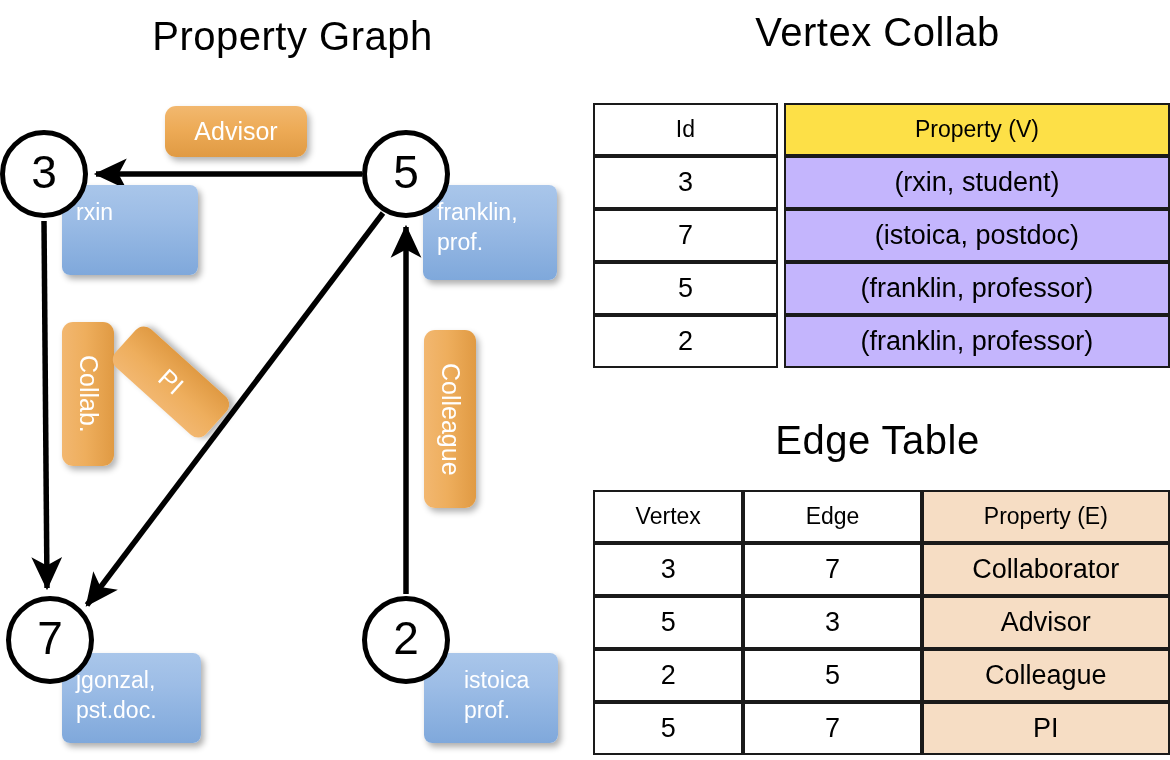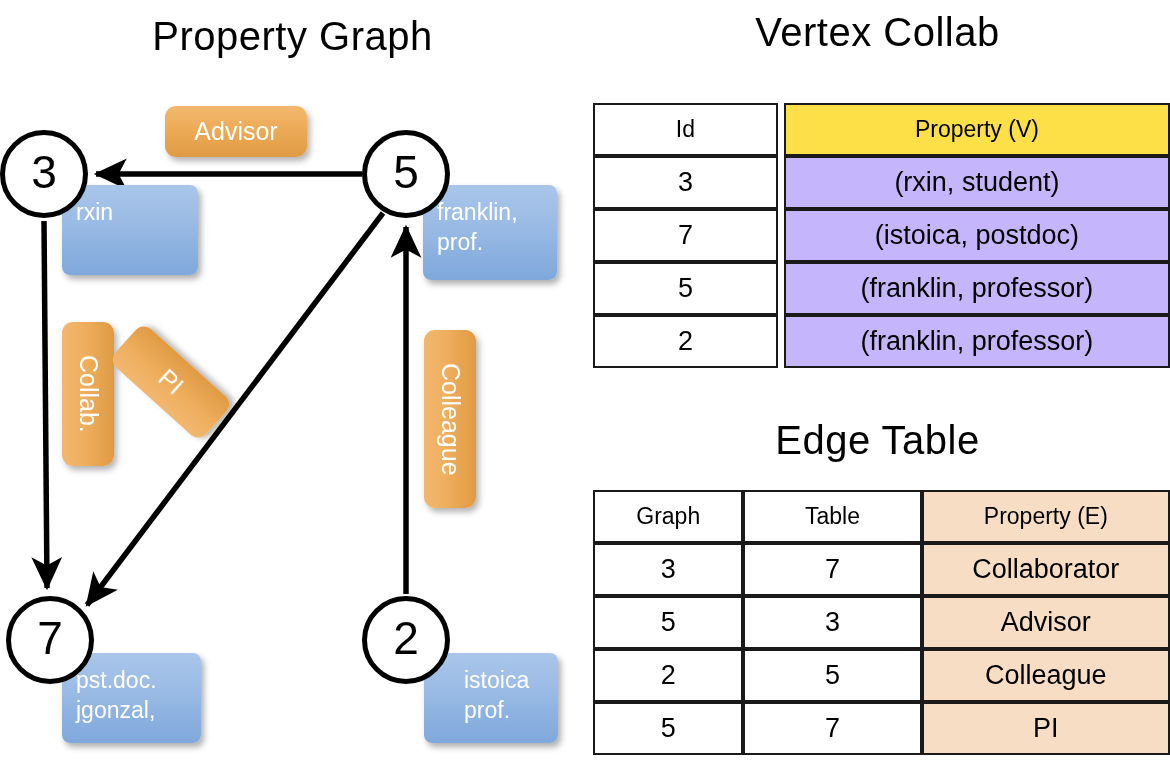--- a/index.html
+++ b/index.html
@@ -202,22 +202,22 @@
   </div>
 
   <div class="prop-box" id="vprop-3">
     <div>rxin</div>
   </div>
   <div class="prop-box" id="vprop-5">
     <div>franklin,</div>
     <div>prof.</div>
   </div>
   <div class="prop-box" id="vprop-7">
+    <div>jgonzal,</div>
     <div>pst.doc.</div>
-    <div>jgonzal,</div>
   </div>
   <div class="prop-box" id="vprop-2">
     <div>istoica</div>
     <div>prof.</div>
   </div>
 
   <div class="node" id="node-3">
     <span>3</span>
   </div>
   <div class="node" id="node-5">
@@ -259,22 +259,22 @@
       <td class="col-id">2</td>
       <td class="spacer"></td>
       <td class="col-prop">(franklin, professor)</td>
     </tr>
   </tbody>
 </table>
 
 <table class="tbl" id="edge-table">
   <thead>
     <tr>
-      <th class="col-src">Graph</th>
-      <th class="col-dst">Table</th>
+      <th class="col-src">Vertex</th>
+      <th class="col-dst">Edge</th>
       <th class="col-prop">Property (E)</th>
     </tr>
   </thead>
   <tbody>
     <tr>
       <td class="col-src">3</td>
       <td class="col-dst">7</td>
       <td class="col-prop">Collaborator</td>
     </tr>
     <tr>

